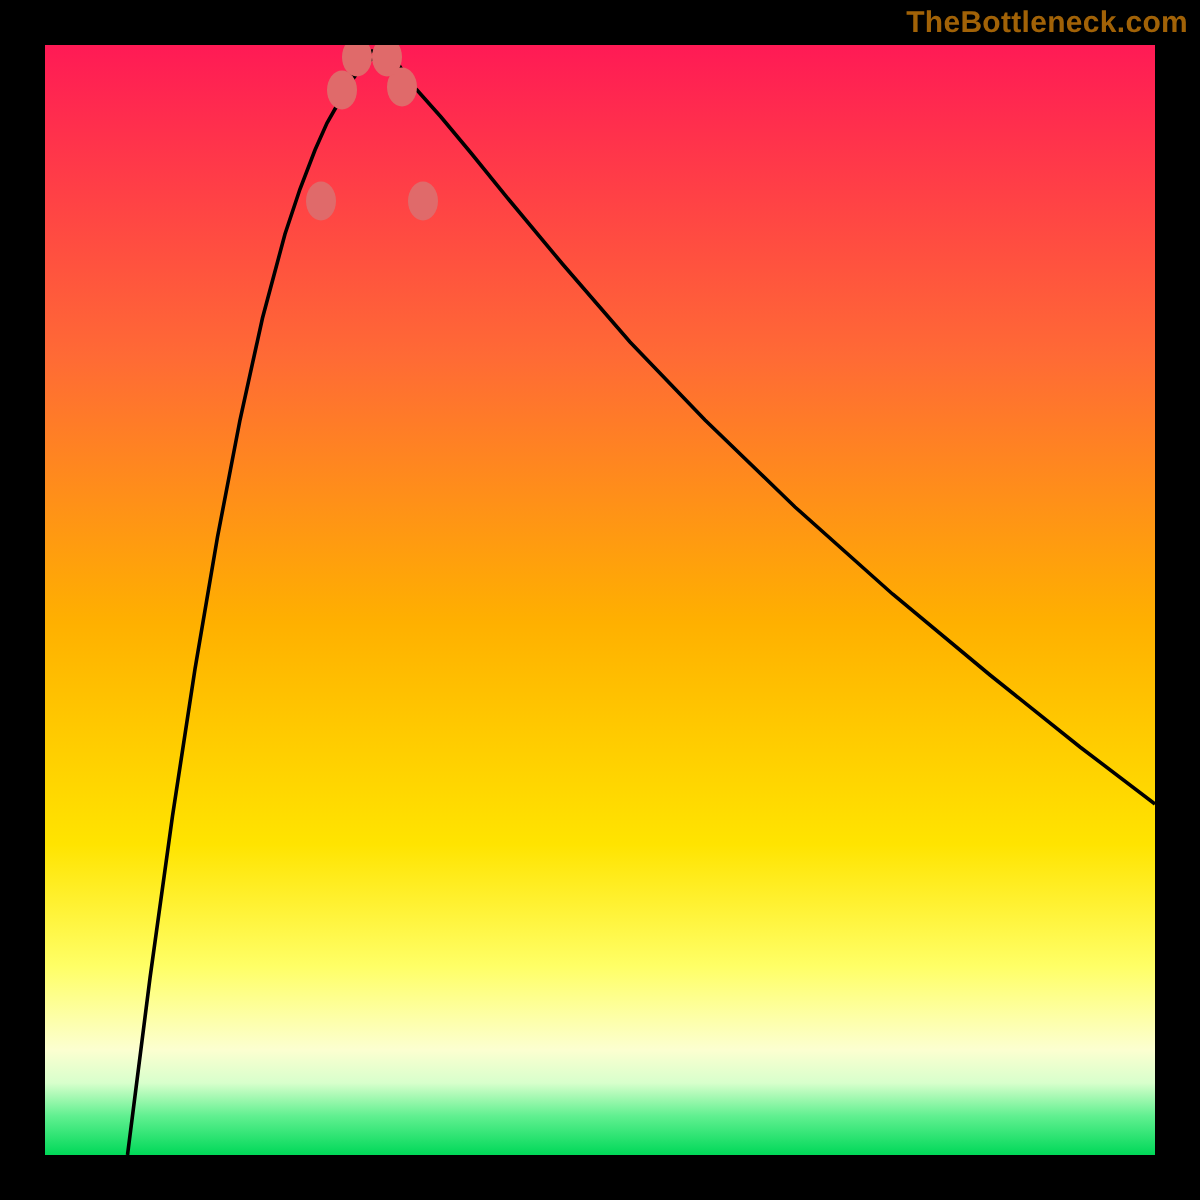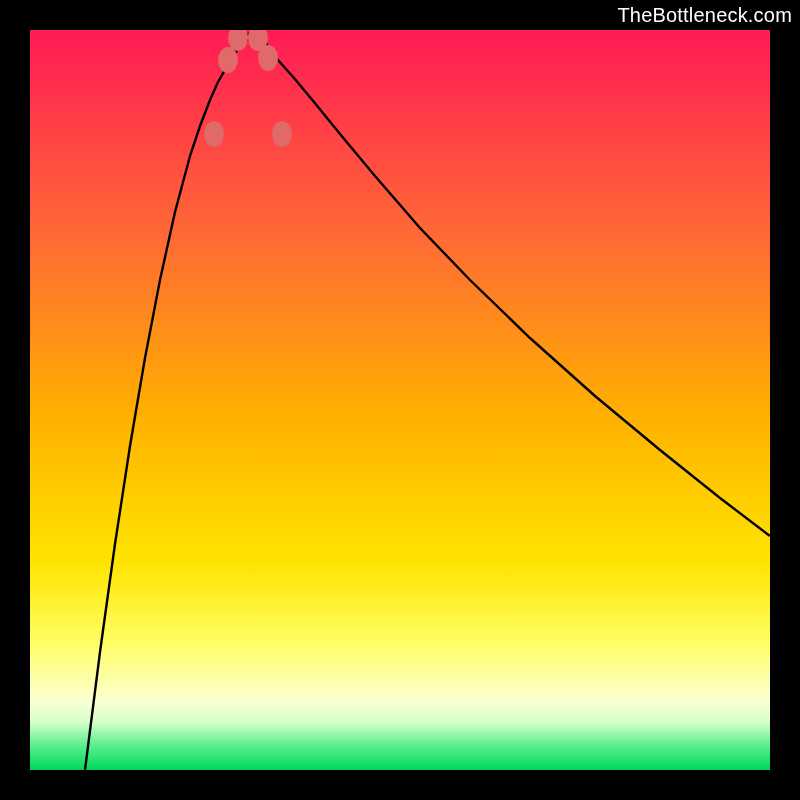--- a/index.html
+++ b/index.html
@@ -23,23 +23,23 @@
     position: absolute;
     left: 0;
     top: 0;
     width: 740px;
     height: 740px;
   }
   .watermark {
     position: absolute;
     top: 4px;
     right: 8px;
-    color: #ffffff;
+    color: #a16207;
     font-size: 20px;
-    font-weight: 400;
+    font-weight: 700;
     letter-spacing: 0.2px;
     user-select: none;
   }
   svg { display: block; }
 </style>
 </head>
 <body>
 
 <div class="frame">
   <svg class="plot" viewBox="0 0 740 740" preserveAspectRatio="none">

